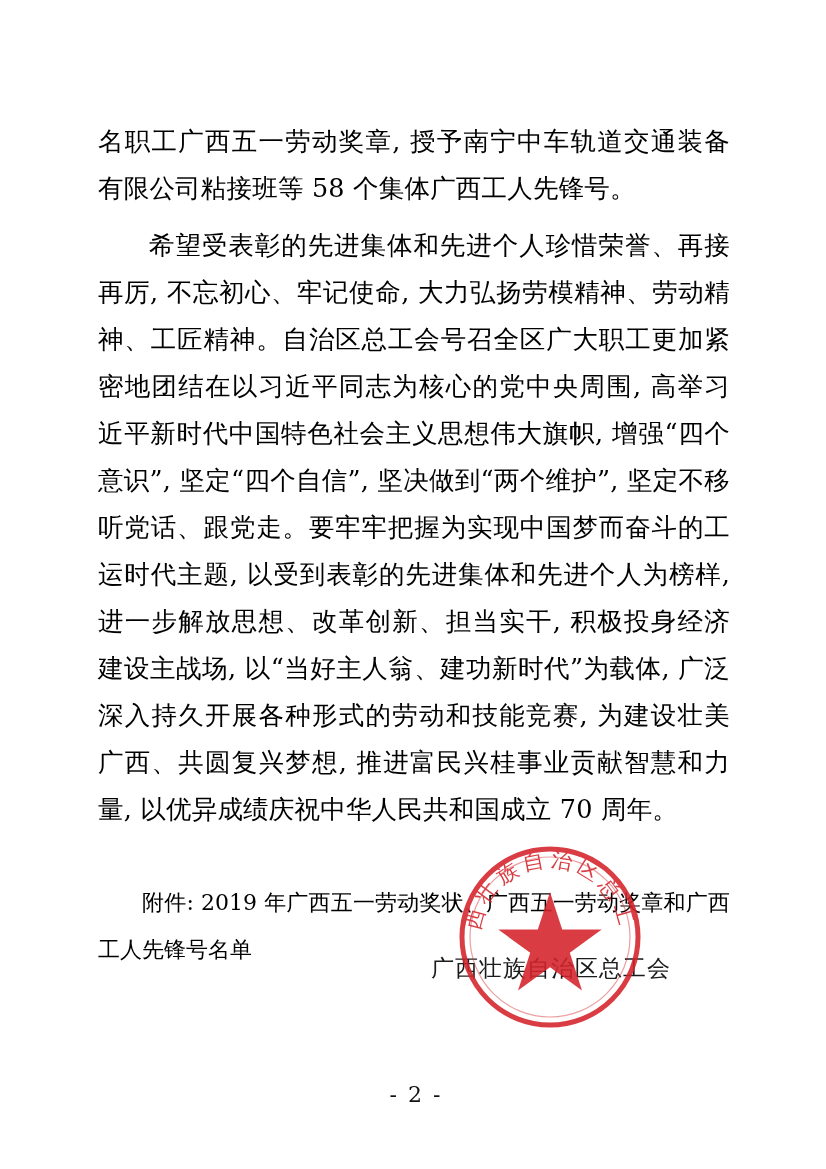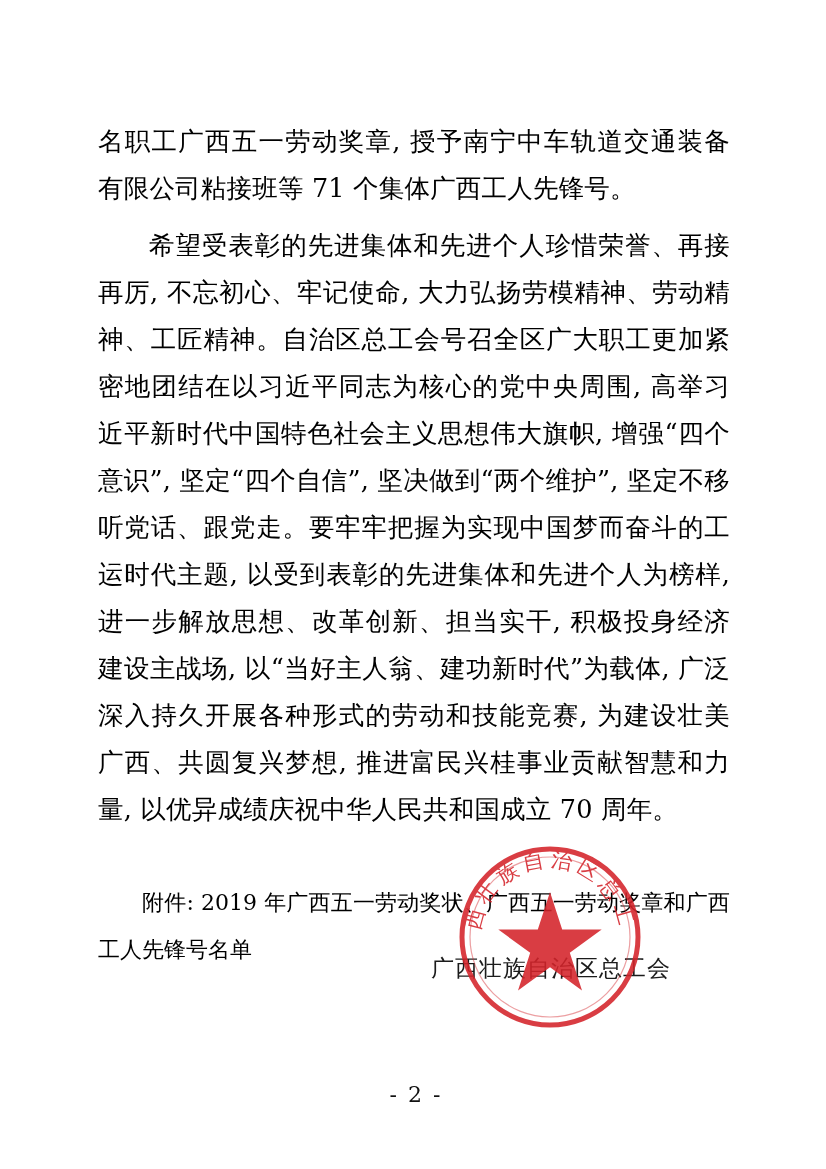--- a/index.html
+++ b/index.html
@@ -91,21 +91,21 @@
     display: inline-block;
     padding-left: 6px;
   }
 </style>
 </head>
 <body>
 
 <div class="page">
 
   <div class="content">
-    <p class="para">名职工广西五一劳动奖章, 授予南宁中车轨道交通装备有限公司粘接班等 71 个集体广西工人先锋号。</p>
+    <p class="para">名职工广西五一劳动奖章, 授予南宁中车轨道交通装备有限公司粘接班等 58 个集体广西工人先锋号。</p>
     <div class="gap-small"></div>
     <p class="para indent">希望受表彰的先进集体和先进个人珍惜荣誉、再接再厉, 不忘初心、牢记使命, 大力弘扬劳模精神、劳动精神、工匠精神。自治区总工会号召全区广大职工更加紧密地团结在以习近平同志为核心的党中央周围, 高举习近平新时代中国特色社会主义思想伟大旗帜, 增强“四个意识”, 坚定“四个自信”, 坚决做到“两个维护”, 坚定不移听党话、跟党走。要牢牢把握为实现中国梦而奋斗的工运时代主题, 以受到表彰的先进集体和先进个人为榜样, 进一步解放思想、改革创新、担当实干, 积极投身经济建设主战场, 以“当好主人翁、建功新时代”为载体, 广泛深入持久开展各种形式的劳动和技能竞赛, 为建设壮美广西、共圆复兴梦想, 推进富民兴桂事业贡献智慧和力量, 以优异成绩庆祝中华人民共和国成立 70 周年。</p>
     <div class="gap-large"></div>
     <p class="attachment">附件: 2019 年广西五一劳动奖状、广西五一劳动奖章和广西工人先锋号名单</p>
   </div>
 
   <div class="signature-block">
     <div class="signer">广西壮族自治区总工会</div>
     <div class="seal">
       <svg width="194" height="194" viewBox="0 0 194 194" xmlns="http://www.w3.org/2000/svg">

